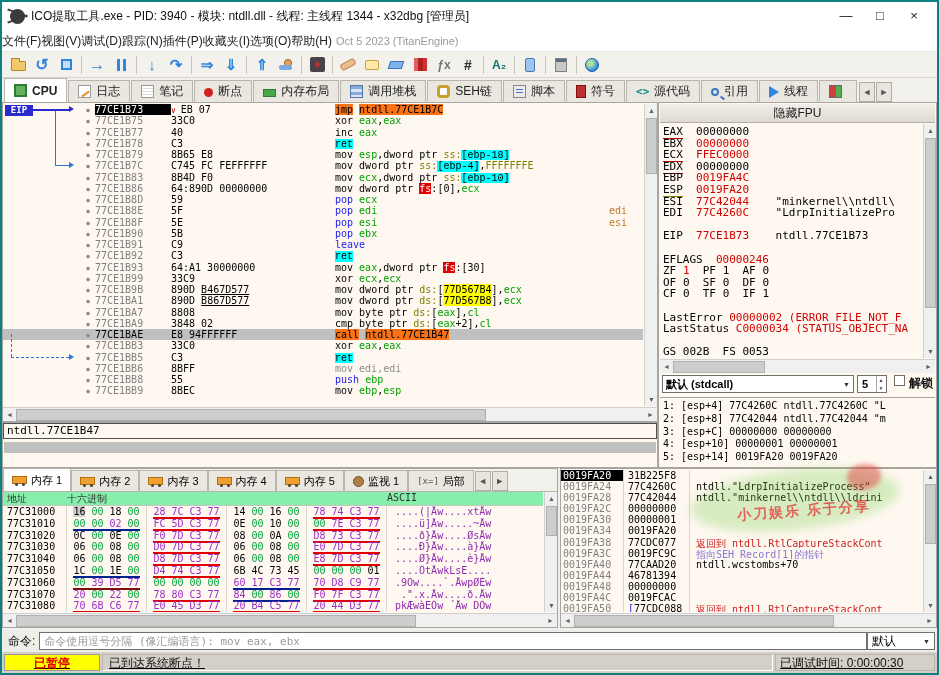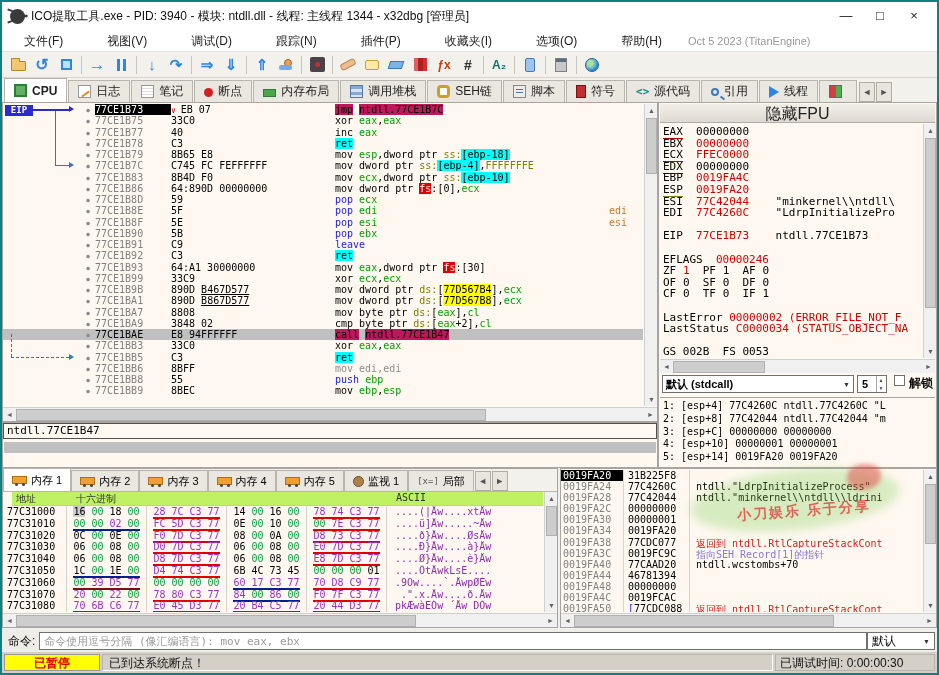--- a/index.html
+++ b/index.html
@@ -10,21 +10,21 @@
   
   .titlebar{left:0;top:0;width:935px;height:28px;background:#FFFFFF;display:flex;align-items:center;padding:0 6px;}
   .appicon{width:15px;height:15px;border-radius:50%;background:#3A3A3A;position:relative;flex:none;margin:0 6px 0 2px;}
   .appicon:before{content:"";position:absolute;left:-3px;top:3px;width:21px;height:2px;background:#3A3A3A;transform:rotate(20deg);}
   .appicon:after{content:"";position:absolute;left:-3px;top:9px;width:21px;height:2px;background:#3A3A3A;transform:rotate(-20deg);}
   .title-text{font-size:12px;color:#111;white-space:nowrap;overflow:hidden;flex:1;}
   .winbtn{width:34px;height:22px;text-align:center;line-height:22px;font-size:13px;color:#222;flex:none;}
   
   .menubar{left:0;top:28px;width:935px;height:22px;background:#FFFFFF;display:flex;align-items:center;
            border-bottom:1px solid #E4E4E4;font-size:12px;}
-  .menu-item{padding:0 22px;color:#222;height:22px;line-height:22px;}
+  .menu-item{padding:0 0;color:#222;height:22px;line-height:22px;}
   .menu-build{color:#9A9A9A;padding-left:4px;font-size:11px;}
   
   .toolbar{left:0;top:50px;width:935px;height:26px;background:#F3F1EC;border-bottom:1px solid #D8D5CE;
            display:flex;align-items:center;padding:0 4px;}
   .tbi{width:24px;height:22px;display:flex;align-items:center;justify-content:center;flex:none;}
   .tbg{font-size:14px;line-height:1;}
   .tsep{width:1px;height:18px;background:#C8C5BE;margin:0 3px;flex:none;}
   .ic-folder{width:15px;height:10px;background:#F2C86A;border:1px solid #B08A2A;border-radius:1px;position:relative;margin-top:3px;}
   .ic-folder:before{content:"";position:absolute;top:-4px;left:-1px;width:7px;height:3px;background:#F2C86A;border:1px solid #B08A2A;border-bottom:none;}
   .ic-stop{width:11px;height:11px;background:#BFE0F8;border:2px solid #2E86E0;}
@@ -78,22 +78,22 @@
   .dr.sel .da{color:#000;}
   .db{width:164px;flex:none;color:#000;overflow:hidden;}
   .db .bu{text-decoration:underline;}
   .jmk{color:#C00000;font-size:8px;}
   .di{flex:1;min-width:0;overflow:hidden;}
   .dc{width:34px;flex:none;color:#C07830;overflow:hidden;}
   .t-m,.t-n{color:#000;}
   .t-b{color:#2222EE;}
   .t-g{color:#00A000;}
   .t-o{color:#7E7E00;}
-  .t-y{background:#be185d;color:#000;}
-  .t-c,.t-cb{background:#00FFFF;color:#000;}
+  .t-y{background:#f97316;color:#000;}
+  .t-c,.t-cb{background:#00FFFF;color:#000;font-family:Liberation Mono, monospace;}
   .t-rb{background:#E00000;color:#FFF;}
   .t-yb{background:#FFFF00;color:#000;}
   .t-gy{color:#8C8C8C;}
   .eip-badge{left:2px;top:2px;width:28px;height:11px;background:#2A2AD0;color:#FFF;font:bold 9px/11px "DejaVu Sans Mono",monospace;text-align:center;}
   .jline{position:absolute;}
   .arrowhead{position:absolute;width:0;height:0;border-left:5px solid #2E74D6;border-top:3px solid transparent;border-bottom:3px solid transparent;}
   
   .vscroll{position:absolute;width:13px;background:#F0F0F0;border-left:1px solid #D0D0D0;}
   .hscroll{position:absolute;height:14px;background:#F0F0F0;border-top:1px solid #D0D0D0;display:flex;align-items:center;}
   .sarrow{font-size:7px;color:#606060;width:13px;height:13px;text-align:center;line-height:13px;flex:none;}
@@ -101,21 +101,21 @@
   .hthumb{height:12px;background:#CDCDCD;border:1px solid #B0B0B0;flex:none;}
   
   .infobar{left:0;top:420px;width:656px;height:46px;background:#FFF8F0;border:1px solid #A8A5A0;}
   .info-input{position:absolute;left:0;top:0;width:654px;height:16px;background:#FFF8F0;border:1px solid #505050;
               font:11px/14px "DejaVu Sans Mono",monospace;color:#000;padding-left:3px;}
   .info-selline{position:absolute;left:1px;top:19px;width:652px;height:11px;background:#C0C0C0;}
   .info-line3{position:absolute;left:3px;top:31px;font:11px "DejaVu Sans Mono",monospace;color:#000;white-space:pre;}
   
   .regs{left:656px;top:100px;width:279px;height:366px;}
   .reg-header{position:absolute;left:1px;top:1px;right:1px;height:19px;background:linear-gradient(#F2EFE8,#DEDAD2);
-              border-bottom:1px solid #B0ADA6;text-align:center;font-size:16px;color:#222;line-height:19px;}
+              border-bottom:1px solid #B0ADA6;text-align:center;font-size:12px;color:#222;line-height:19px;}
   .reg-lines{position:absolute;left:4px;top:23px;right:14px;height:232px;overflow:hidden;}
   .regline{font:11px "DejaVu Sans Mono",monospace;height:11.6px;line-height:11.6px;white-space:pre;}
   .t-lbl{color:#000;}
   .t-lblr{color:#000;border-bottom:1px solid #B00000;}
   .t-lblo{color:#000;border-bottom:1px solid #7E7E00;}
   .t-r{color:#D00000;}
   .t-k{color:#000;}
   .callconv{position:absolute;left:3px;top:272px;right:3px;height:20px;display:flex;align-items:flex-start;font-weight:bold;}
   .ddl{height:18px;background:#FFF;border:1px solid #707070;display:flex;align-items:center;font-size:11px;padding:0 3px;flex:1;color:#000;}
   .ddl .caret{margin-left:auto;font-size:7px;color:#333;}
@@ -128,21 +128,21 @@
   
   .dump{left:0;top:466px;width:556px;height:160px;}
   .dumptabs{position:absolute;left:0;top:0;right:0;height:23px;background:#F3F1EC;display:flex;align-items:flex-end;border-bottom:1px solid #B8B5AE;}
   .dtab{height:21px;display:flex;align-items:center;padding:0 8px;border:1px solid #B8B5AE;border-bottom:none;background:#EAE7E0;font-size:11px;white-space:nowrap;}
   .dtab.active{background:#FFFFFF;height:23px;}
   .dti{margin-right:4px;flex:none;position:relative;}
   .di-truck{width:15px;height:8px;background:#F0A030;border:1px solid #B07010;}
   .di-truck:after{content:"";position:absolute;left:2px;bottom:-3px;width:3px;height:3px;background:#444;border-radius:50%;box-shadow:7px 0 0 #444;}
   .di-watch{width:11px;height:11px;border-radius:50%;background:#B08048;border:1px solid #705020;}
   .di-locals{color:#555;font:9px/11px "DejaVu Sans Mono",monospace;}
-  .dumphead{position:absolute;left:9px;top:23px;right:14px;height:14px;background:#bef264;border-bottom:1px solid #C8C5BE;
+  .dumphead{position:absolute;left:0;top:23px;right:14px;height:14px;background:#86efac;border-bottom:1px solid #C8C5BE;
             font:10px "DejaVu Sans Mono",monospace;color:#333;display:flex;}
   .dh-addr{width:64px;padding-left:4px;flex:none;}
   .dh-hex{width:320px;flex:none;}
   .dh-ascii{flex:1;}
   .dumprows{position:absolute;left:0;top:37px;right:14px;bottom:15px;overflow:hidden;}
   .hr-row{display:flex;height:11.8px;line-height:11.8px;font:10px "DejaVu Sans Mono",monospace;white-space:pre;}
   .hr-addr{width:64px;padding-left:4px;flex:none;color:#000;border-right:1px solid #D8D5CE;}
   .hr-grp{width:80px;flex:none;text-align:center;border-right:1px solid #D8D5CE;}
   .hr-grp span.inner{display:inline-block;}
   .u-r .inner{border-bottom:2px solid #E00000;}
@@ -170,21 +170,21 @@
            color:rgba(225,45,45,0.72);letter-spacing:2px;transform:rotate(-4deg);pointer-events:none;}
   .wm-splat{position:absolute;left:845px;top:462px;width:34px;height:26px;background:rgba(225,50,50,0.45);
             border-radius:50% 40% 55% 45%;filter:blur(2px);pointer-events:none;}
   
   .cmdbar{left:0;top:628px;width:935px;height:22px;background:#EFEDE8;display:flex;align-items:center;padding:0 2px;}
   .cmd-label{font-size:12px;color:#111;padding:0 4px;flex:none;}
   .cmd-input{flex:1;height:18px;border:1px solid #707070;background:#FFF;font:11px "DejaVu Sans Mono",monospace;padding:0 4px;color:#000;}
   .cmd-input::placeholder{color:#9A9A9A;}
   .cmd-profile{width:68px;height:18px;border:1px solid #707070;background:#FFF;margin-left:0;display:flex;align-items:center;font-size:12px;padding:0 4px;flex:none;}
   .cmd-profile .caret{margin-left:auto;font-size:7px;color:#333;}
-  .statusbar{left:0;top:650px;width:935px;height:21px;background:#D4D0C8;display:flex;align-items:center;padding:1px 2px;}
+  .statusbar{left:0;top:650px;width:935px;height:21px;background:#D4D0C8;display:flex;align-items:center;padding:1px 2px;text-decoration:underline;}
   .st-badge{width:96px;height:17px;background:#FFFF00;border:1px solid #999;color:#E00000;font-weight:bold;
             font-size:12px;text-align:center;line-height:16px;flex:none;}
   .st-msg{flex:1;height:17px;background:#D4D0C8;border:1px solid #B8B4AC;border-right-color:#FFF;border-bottom-color:#FFF;
           font-size:12px;color:#111;padding:0 6px;line-height:16px;margin-left:2px;}
   .st-time{width:160px;height:17px;border:1px solid #B8B4AC;font-size:12px;color:#111;padding:0 4px;line-height:16px;margin-left:2px;flex:none;white-space:nowrap;}
 </style>
 </head>
 <body>
 
 <div class="win">
@@ -262,21 +262,21 @@
       <span class="tbi">
         <span class="ic-comment"></span>
       </span>
       <span class="tbi">
         <span class="ic-label"></span>
       </span>
       <span class="tbi">
         <span class="ic-books"></span>
       </span>
       <span class="tbi">
-        <span class="tbg" style="color: #c2410c; font-size: 12px; font-weight: bold;">ƒx</span>
+        <span class="tbg" style="color: #737373; font-size: 12px; font-weight: bold;">ƒx</span>
       </span>
       <span class="tbi">
         <span class="tbg" style="color: rgb(51, 51, 51); font-size: 14px; font-weight: bold;">#</span>
       </span>
       <span class="tsep"></span>
       <span class="tbi">
         <span class="tbg" style="color: #0f766e; font-size: 12px; font-weight: bold;">A₂</span>
       </span>
       <span class="tsep"></span>
       <span class="tbi">

